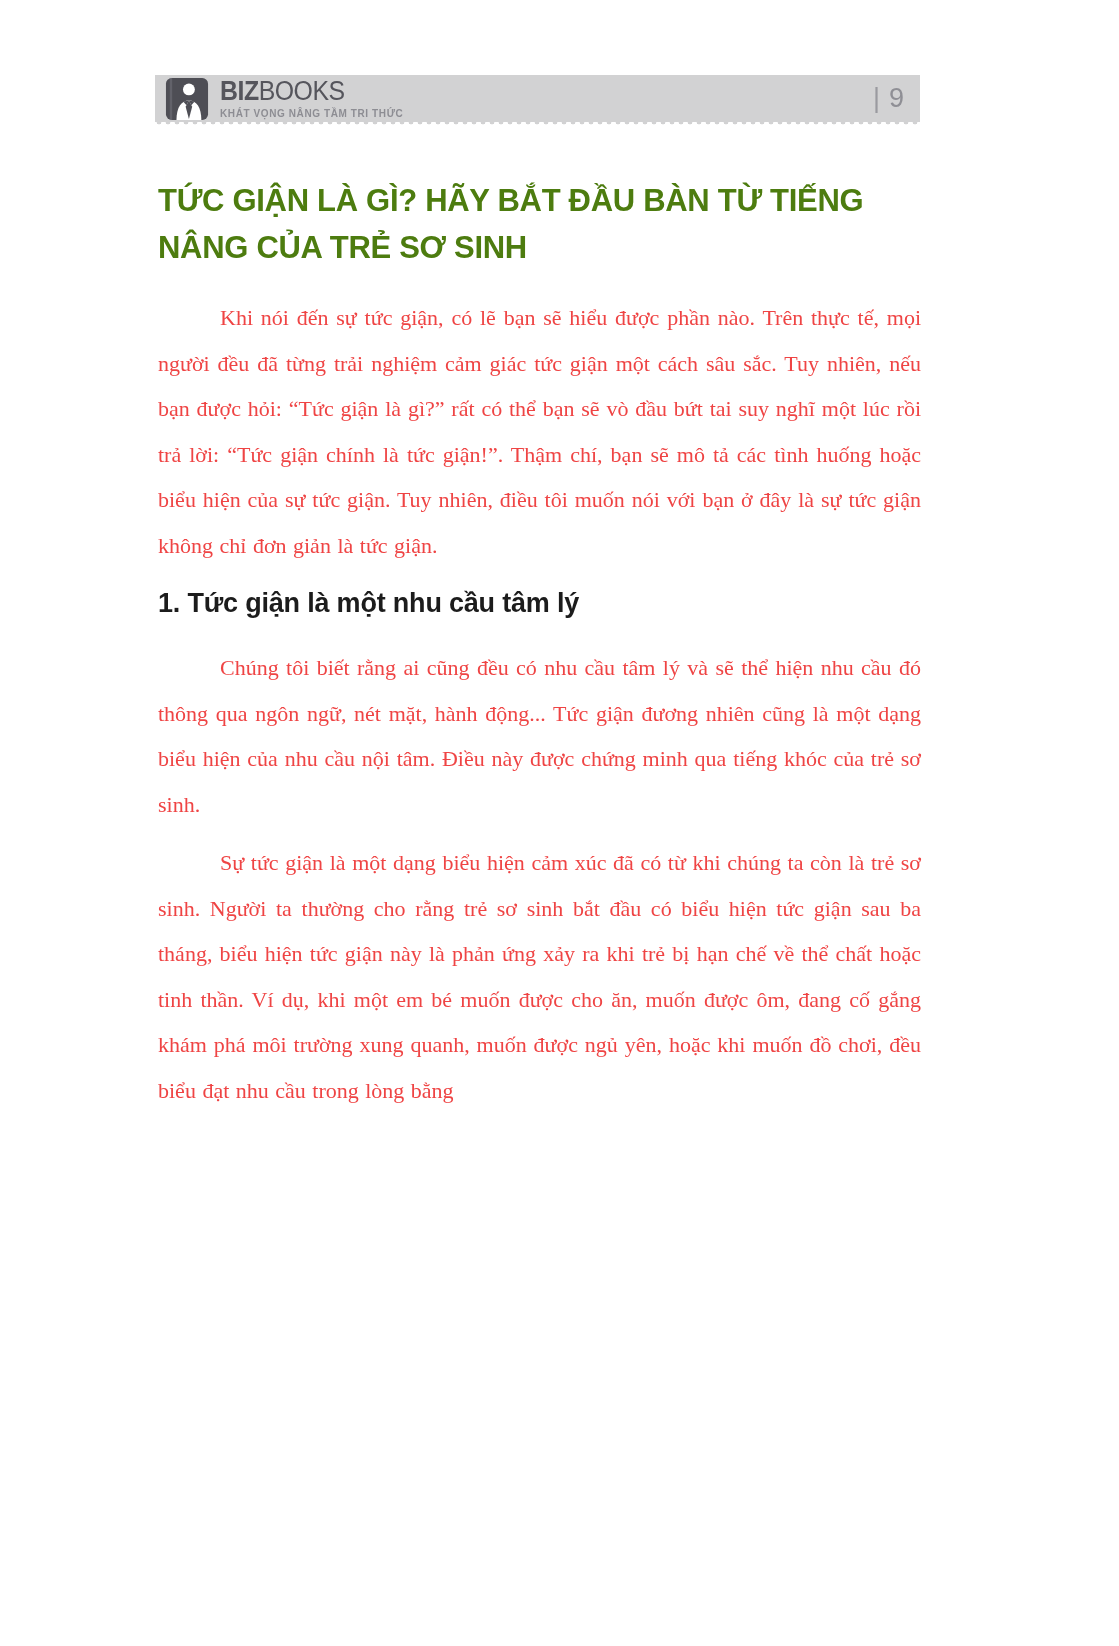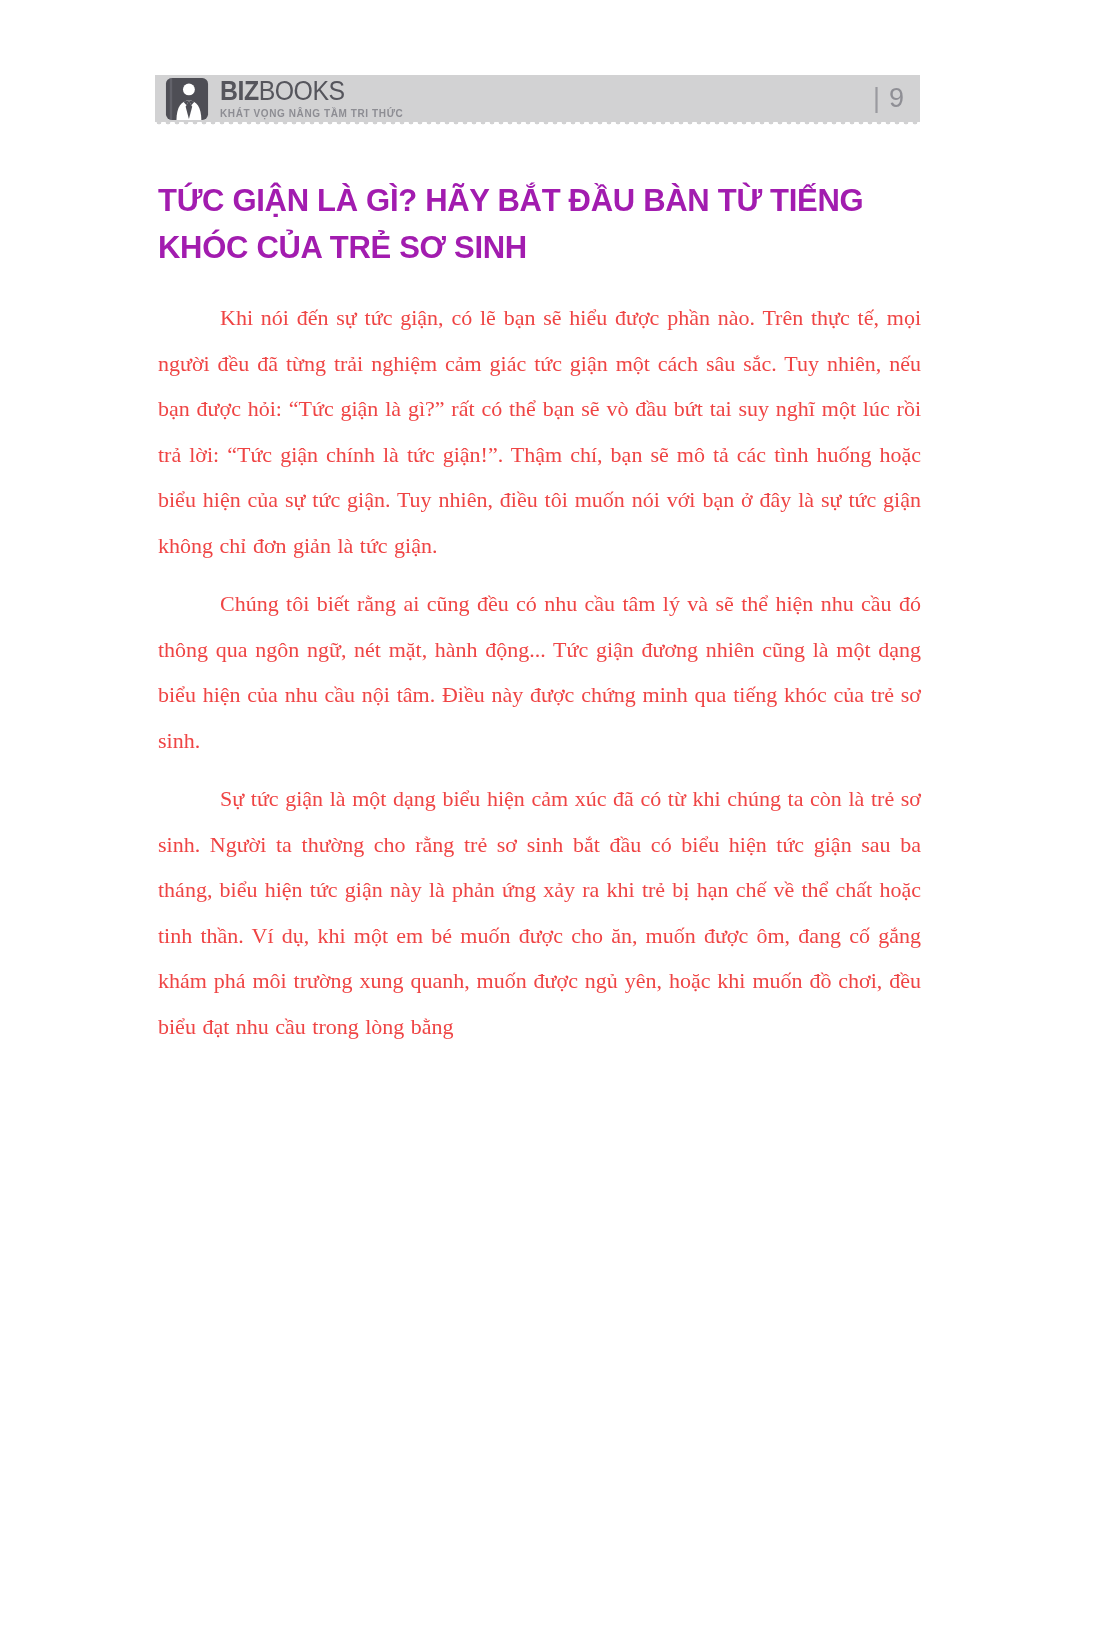--- a/index.html
+++ b/index.html
@@ -48,21 +48,21 @@
     display:flex; align-items:center; gap:9px; line-height:1;
   }
   .pagenum .sep { font-weight:300; color:#9a9aa0; }
 
   
   .content {
     position:absolute; left:158px; top:178px; width:763px;
   }
   h1.page-title {
     font-family:"Liberation Sans", sans-serif;
-    font-size:31px; font-weight:700; color:#a21caf;
+    font-size:31px; font-weight:700; color:#4d7c0f;
     line-height:1.5; letter-spacing:-0.3px;
     margin:0 0 24px 0;
   }
   h1.page-title span { display:block; }
   p.body-para {
     font-size:22px; line-height:45.5px; color:#ef4444;
     text-align:justify; text-indent:62px;
     margin:0 0 13px 0;
     word-spacing:1px;
   }
@@ -100,25 +100,26 @@
     </div>
     <div class="pagenum">
       <span class="sep">|</span>
       <span>9</span>
     </div>
   </header>
 
   <main class="content">
     <h1 class="page-title">
       <span>TỨC GIẬN LÀ GÌ? HÃY BẮT ĐẦU BÀN TỪ TIẾNG</span>
-      <span>KHÓC CỦA TRẺ SƠ SINH</span>
+      <span>NÂNG CỦA TRẺ SƠ SINH</span>
     </h1>
 
     <p class="body-para">Khi nói đến sự tức giận, có lẽ bạn sẽ hiểu được phần nào. Trên thực tế, mọi người đều đã từng trải nghiệm cảm giác tức giận một cách sâu sắc. Tuy nhiên, nếu bạn được hỏi: “Tức giận là gì?” rất có thể bạn sẽ vò đầu bứt tai suy nghĩ một lúc rồi trả lời: “Tức giận chính là tức giận!”. Thậm chí, bạn sẽ mô tả các tình huống hoặc biểu hiện của sự tức giận. Tuy nhiên, điều tôi muốn nói với bạn ở đây là sự tức giận không chỉ đơn giản là tức giận.</p>
 
 
+    <h2 class="section-heading">1. Tức giận là một nhu cầu tâm lý</h2>
 
     <p class="body-para">Chúng tôi biết rằng ai cũng đều có nhu cầu tâm lý và sẽ thể hiện nhu cầu đó thông qua ngôn ngữ, nét mặt, hành động... Tức giận đương nhiên cũng là một dạng biểu hiện của nhu cầu nội tâm. Điều này được chứng minh qua tiếng khóc của trẻ sơ sinh.</p>
 
     <p class="body-para">Sự tức giận là một dạng biểu hiện cảm xúc đã có từ khi chúng ta còn là trẻ sơ sinh. Người ta thường cho rằng trẻ sơ sinh bắt đầu có biểu hiện tức giận sau ba tháng, biểu hiện tức giận này là phản ứng xảy ra khi trẻ bị hạn chế về thể chất hoặc tinh thần. Ví dụ, khi một em bé muốn được cho ăn, muốn được ôm, đang cố gắng khám phá môi trường xung quanh, muốn được ngủ yên, hoặc khi muốn đồ chơi, đều biểu đạt nhu cầu trong lòng bằng</p>
   </main>
 
 </div>
 
 </body></html>

